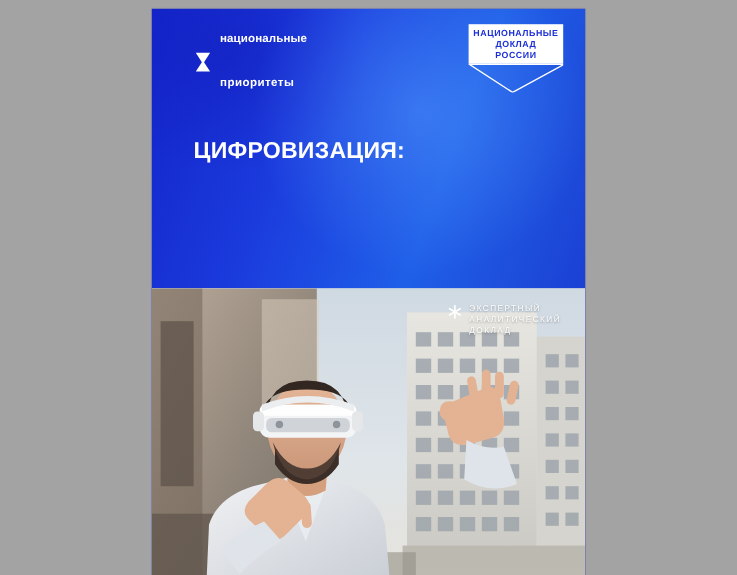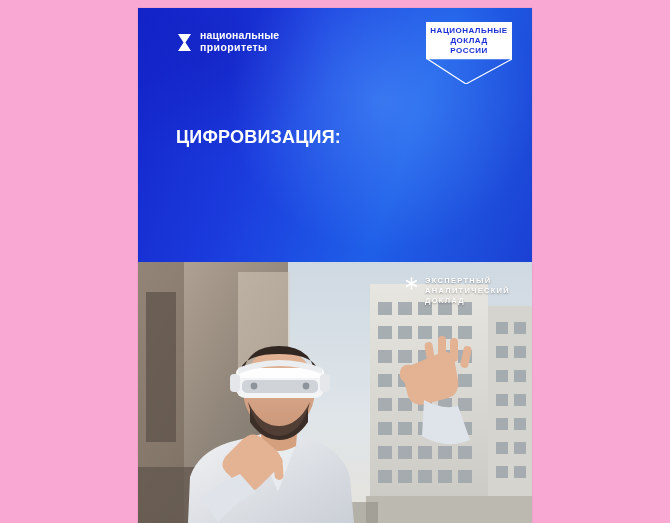--- a/index.html
+++ b/index.html
@@ -7,21 +7,21 @@
     width: 670px;
     height: 523px;
     background: #ffffff;
     font-family: "Liberation Sans", sans-serif;
     overflow: hidden;
   }
   #page {
     position: relative;
     width: 670px;
     height: 523px;
-    background: #f9a8d4;
+    background: #a3a3a3;
   }
   
   .cover {
     position: absolute;
     left: 138px;
     top: 8px;
     width: 394px;
     height: 515px;
     background: #1b2fd6;
     overflow: hidden;
@@ -65,21 +65,21 @@
     margin-top: 1px;
   }
   .brand-text {
     color: #ffffff;
     font-size: 10.5px;
     font-weight: bold;
     line-height: 11.6px;
     letter-spacing: 0.1px;
     white-space: nowrap;
   }
-  .brand-text .l2 { letter-spacing: 0.4px; }
+  .brand-text .l2 { letter-spacing: 0.4px; margin-top: 28px; }
 
   .np-badge {
     position: absolute;
     right: 20px;
     top: 14px;
     width: 86px;
     height: 36px;
     background: #ffffff;
     display: flex;
     flex-direction: column;
@@ -103,21 +103,21 @@
     height: 26px;
   }
   
   .title {
     position: absolute;
     left: 38px;
     top: 116px;
     width: 330px;
     z-index: 4;
     color: #ffffff;
-    font-size: 18px;
+    font-size: 21px;
     font-weight: bold;
     line-height: 27px;
     letter-spacing: 0.2px;
     text-transform: uppercase;
   }
   .title .ln { display: block; }
   
   .photo {
     position: absolute;
     left: 0;
@@ -141,21 +141,21 @@
   }
   .asterisk-icon {
     width: 13px;
     height: 13px;
     margin-top: 1px;
     flex: none;
   }
   .report-lines div {
     color: #ffffff;
     font-size: 7.5px;
-    font-weight: bold;
+    font-weight: normal;
     letter-spacing: 1.3px;
     line-height: 10px;
     text-transform: uppercase;
     text-shadow: 0 1px 2px rgba(0,0,0,0.35);
   }
 </style>
 </head>
 <body>
 
 <div id="page">

